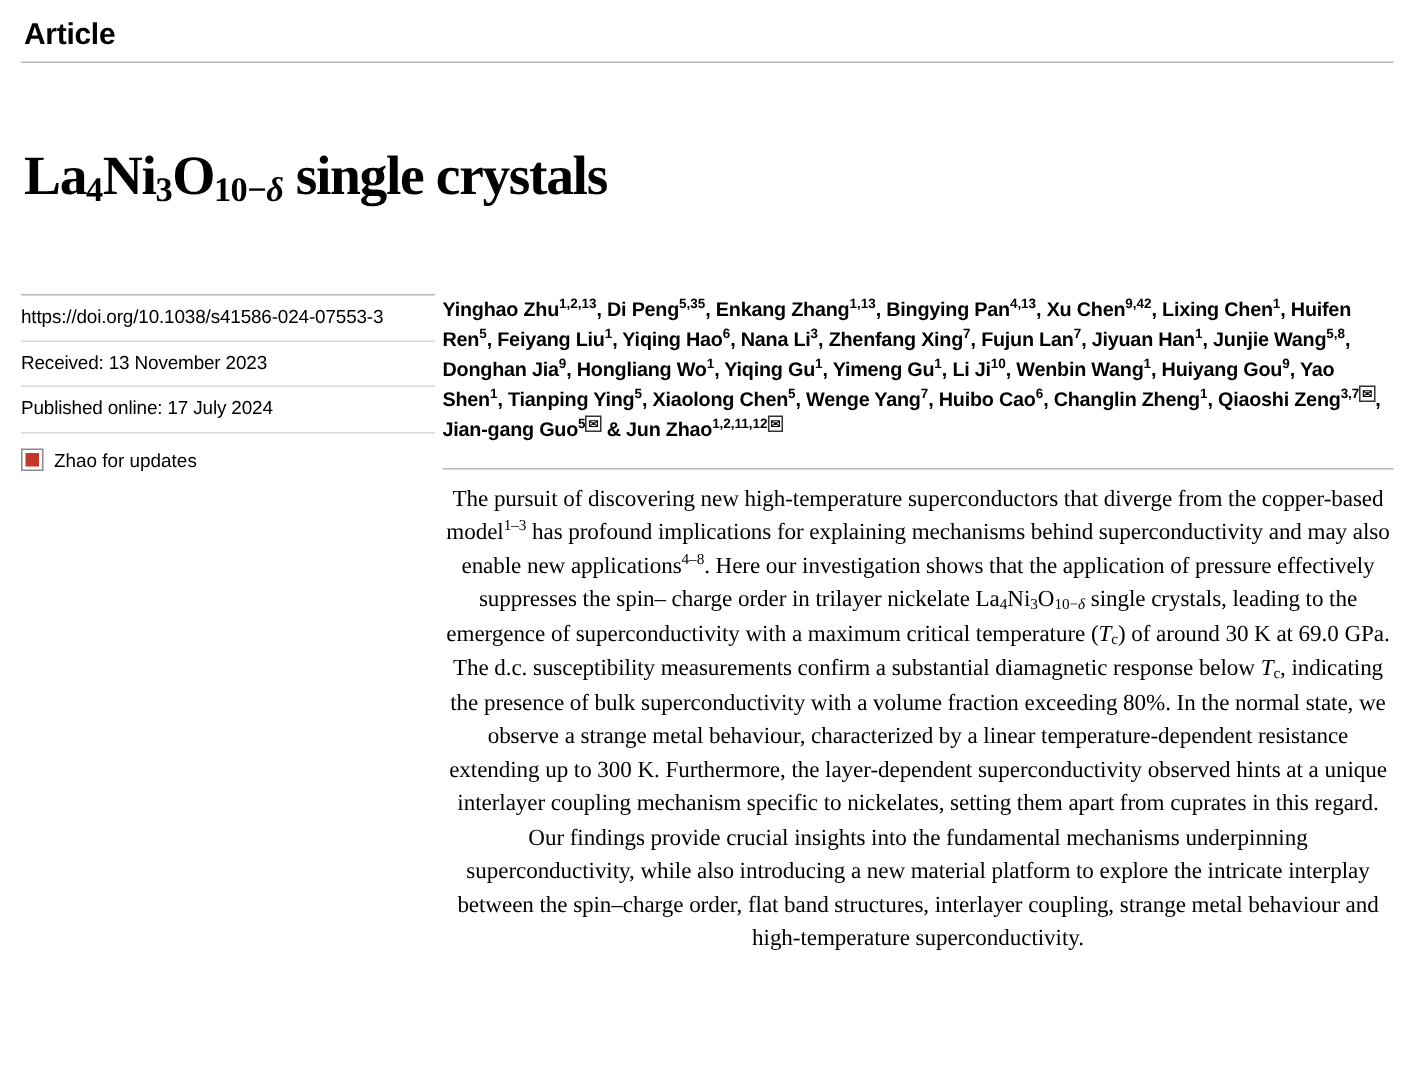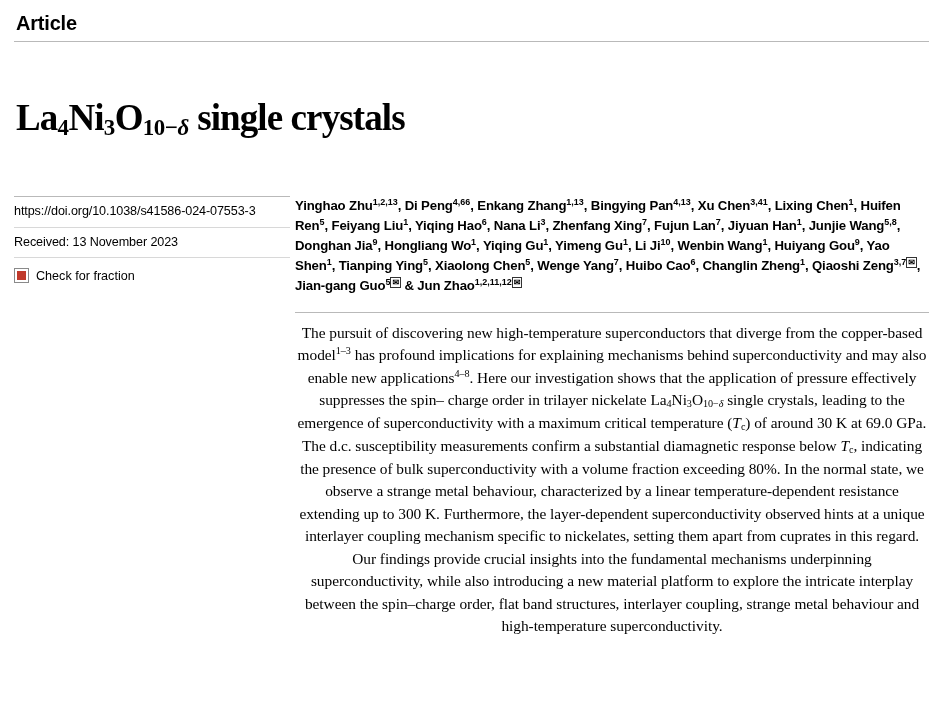--- a/index.html
+++ b/index.html
@@ -167,30 +167,31 @@
     <br>
     <span>La<sub>4</sub>Ni<sub>3</sub>O<sub>10−<span class="delta">δ</span></sub></span>
     <span>single crystals</span>
   </h1>
 
   <div class="cols">
 
     <div class="col-left">
       <div class="meta-line first">https://doi.org/10.1038/s41586-024-07553-3</div>
       <div class="meta-line">Received: 13 November 2023</div>
+      <div class="meta-line last">Published online: 17 July 2024</div>
       <div class="check-row">
         <span class="check-box"></span>
-        <span>Check for fraction</span>
+        <span>Zhao for updates</span>
       </div>
     </div>
 
     <div class="col-right">
 
       <div class="authors">
-        Yinghao Zhu<sup>1,2,13</sup>, Di Peng<sup>4,66</sup>, Enkang Zhang<sup>1,13</sup>, Bingying Pan<sup>4,13</sup>, Xu Chen<sup>3,41</sup>, Lixing Chen<sup>1</sup>,
+        Yinghao Zhu<sup>1,2,13</sup>, Di Peng<sup>5,35</sup>, Enkang Zhang<sup>1,13</sup>, Bingying Pan<sup>4,13</sup>, Xu Chen<sup>9,42</sup>, Lixing Chen<sup>1</sup>,
         Huifen Ren<sup>5</sup>, Feiyang Liu<sup>1</sup>, Yiqing Hao<sup>6</sup>, Nana Li<sup>3</sup>, Zhenfang Xing<sup>7</sup>, Fujun Lan<sup>7</sup>, Jiyuan Han<sup>1</sup>,
         Junjie Wang<sup>5,8</sup>, Donghan Jia<sup>9</sup>, Hongliang Wo<sup>1</sup>, Yiqing Gu<sup>1</sup>, Yimeng Gu<sup>1</sup>, Li Ji<sup>10</sup>, Wenbin Wang<sup>1</sup>,
         Huiyang Gou<sup>9</sup>, Yao Shen<sup>1</sup>, Tianping Ying<sup>5</sup>, Xiaolong Chen<sup>5</sup>, Wenge Yang<sup>7</sup>, Huibo Cao<sup>6</sup>,
         Changlin Zheng<sup>1</sup>, Qiaoshi Zeng<sup>3,7</sup><span class="env">✉</span>, Jian-gang Guo<sup>5</sup><span class="env">✉</span> &amp; Jun Zhao<sup>1,2,11,12</sup><span class="env">✉</span>
       </div>
 
       <div class="abs-rule"></div>
 
       <p class="abstract">
         The pursuit of discovering new high-temperature superconductors that diverge from the

